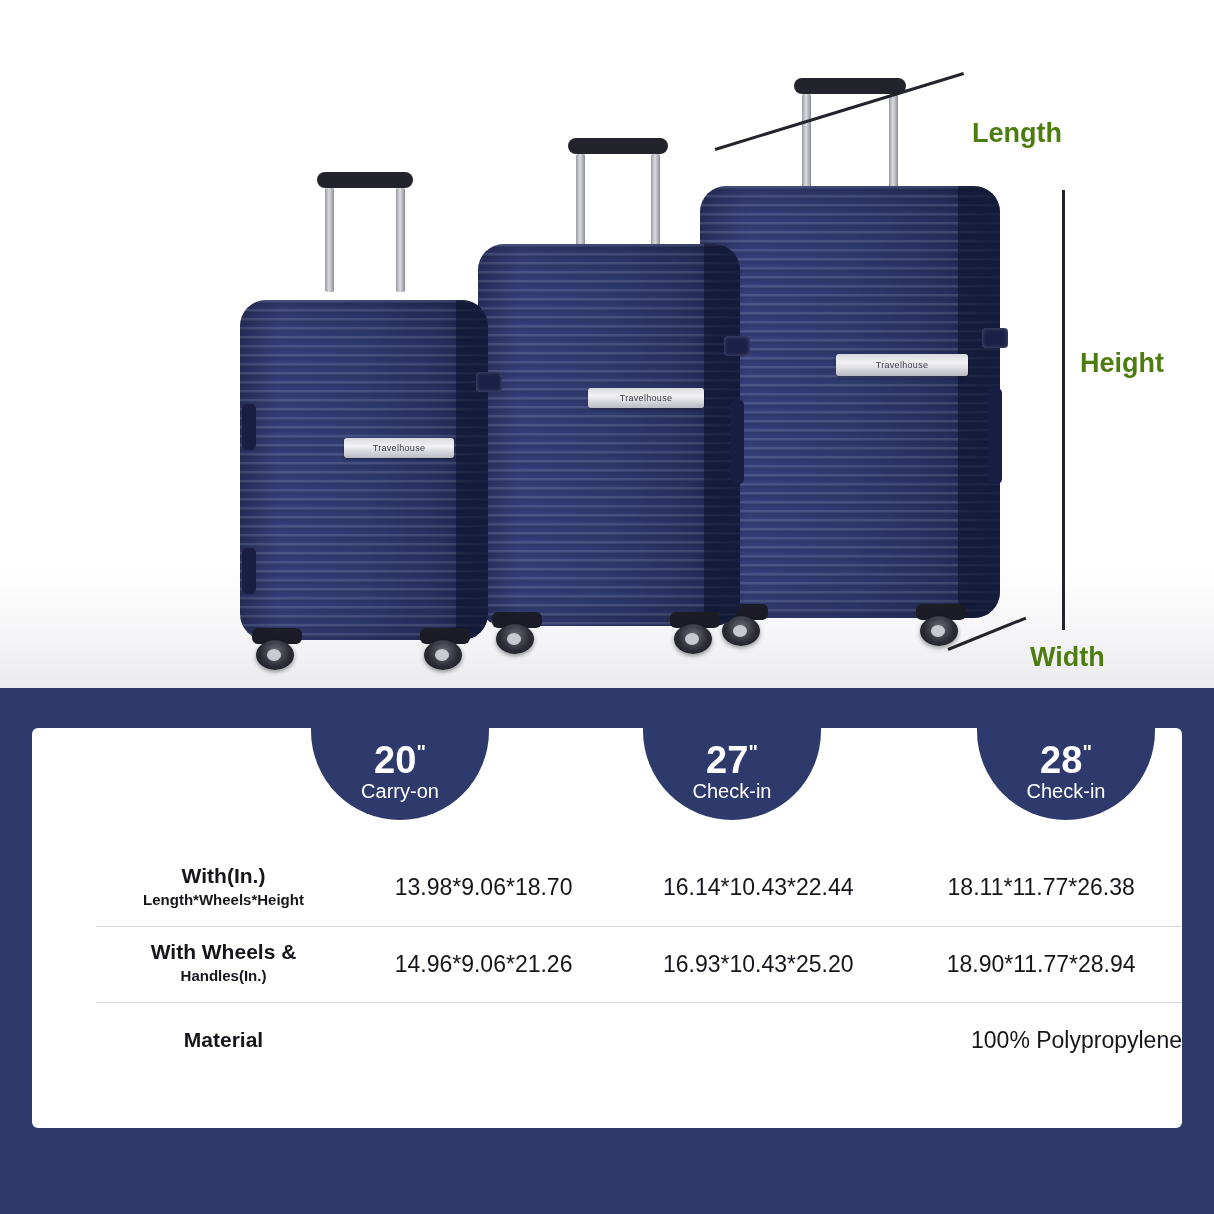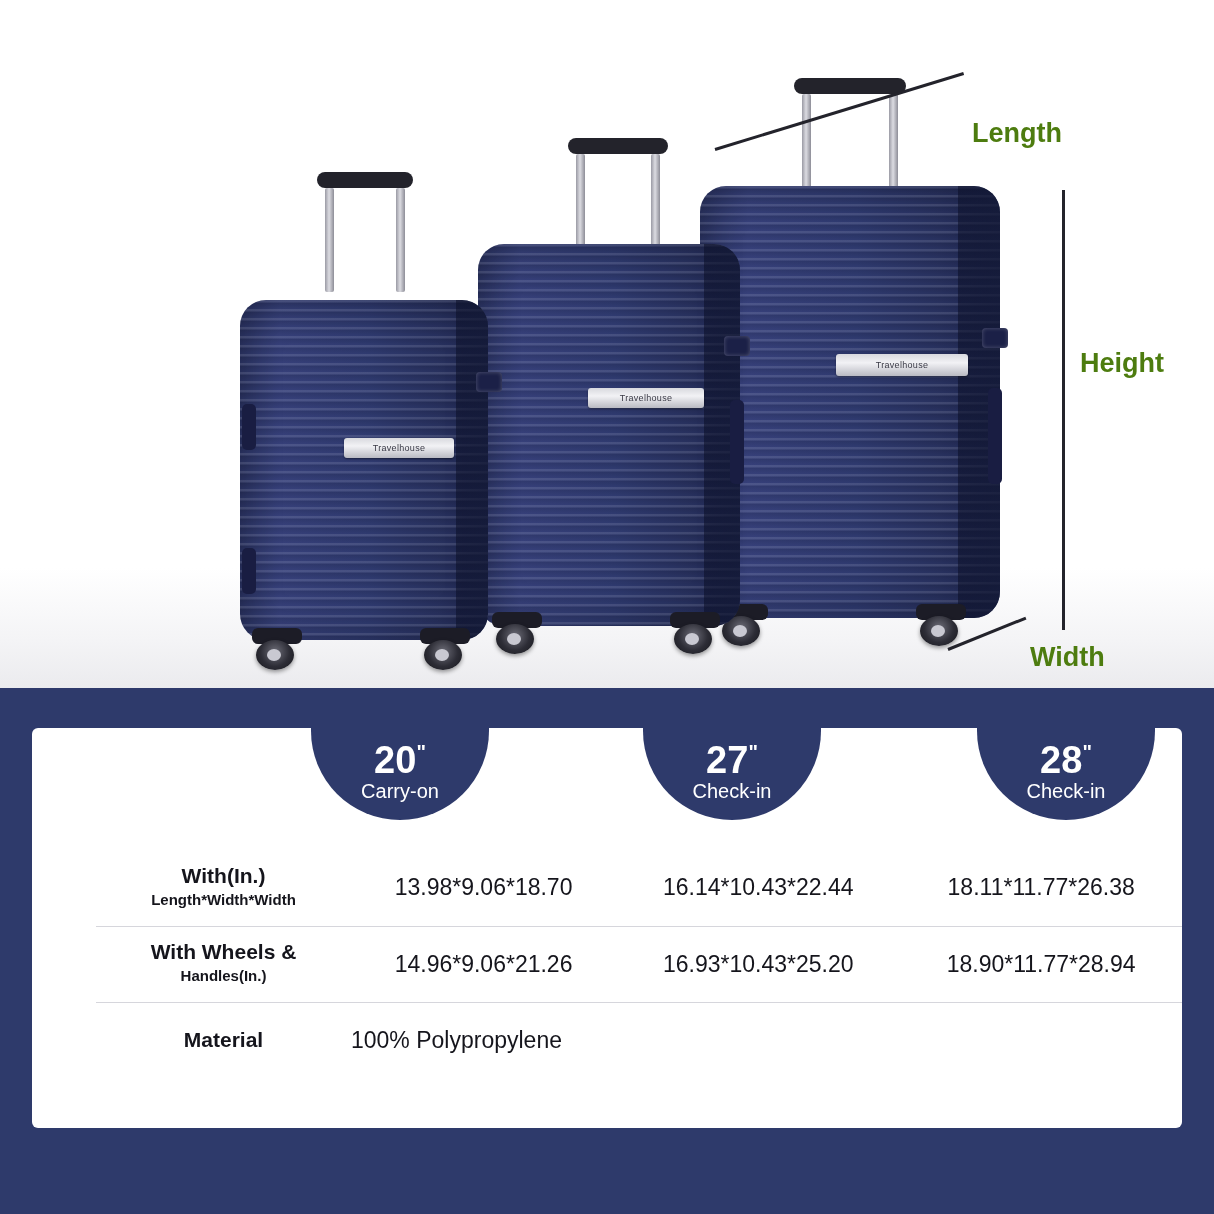--- a/index.html
+++ b/index.html
@@ -261,21 +261,21 @@
   .rowlabel .small {
     font-size: 15px;
     font-weight: bold;
     display: block;
   }
   .val {
     text-align: center;
     font-size: 23px;
   }
   .val-wide {
-    text-align: left;
+    text-align: right;
     font-size: 23px;
   }
 </style>
 </head>
 <body>
 
 <div class="header-banner">
   <span class="title">DIMENSION</span>
 </div>
 
@@ -396,21 +396,21 @@
         <span>28</span><sup>"</sup>
       </div>
       <div class="sub">Check-in</div>
     </div>
 
     <table class="spec-table">
       <tbody>
         <tr class="row-div">
           <td class="rowlabel">
             <span>With(In.)</span>
-            <span class="small">Length*Width*Width</span>
+            <span class="small">Length*Wheels*Height</span>
           </td>
           <td class="val">13.98*9.06*18.70</td>
           <td class="val">16.14*10.43*22.44</td>
           <td class="val">18.11*11.77*26.38</td>
         </tr>
         <tr class="row-div">
           <td class="rowlabel">
             <span>With Wheels &amp;</span>
             <span class="small">Handles(In.)</span>
           </td>

